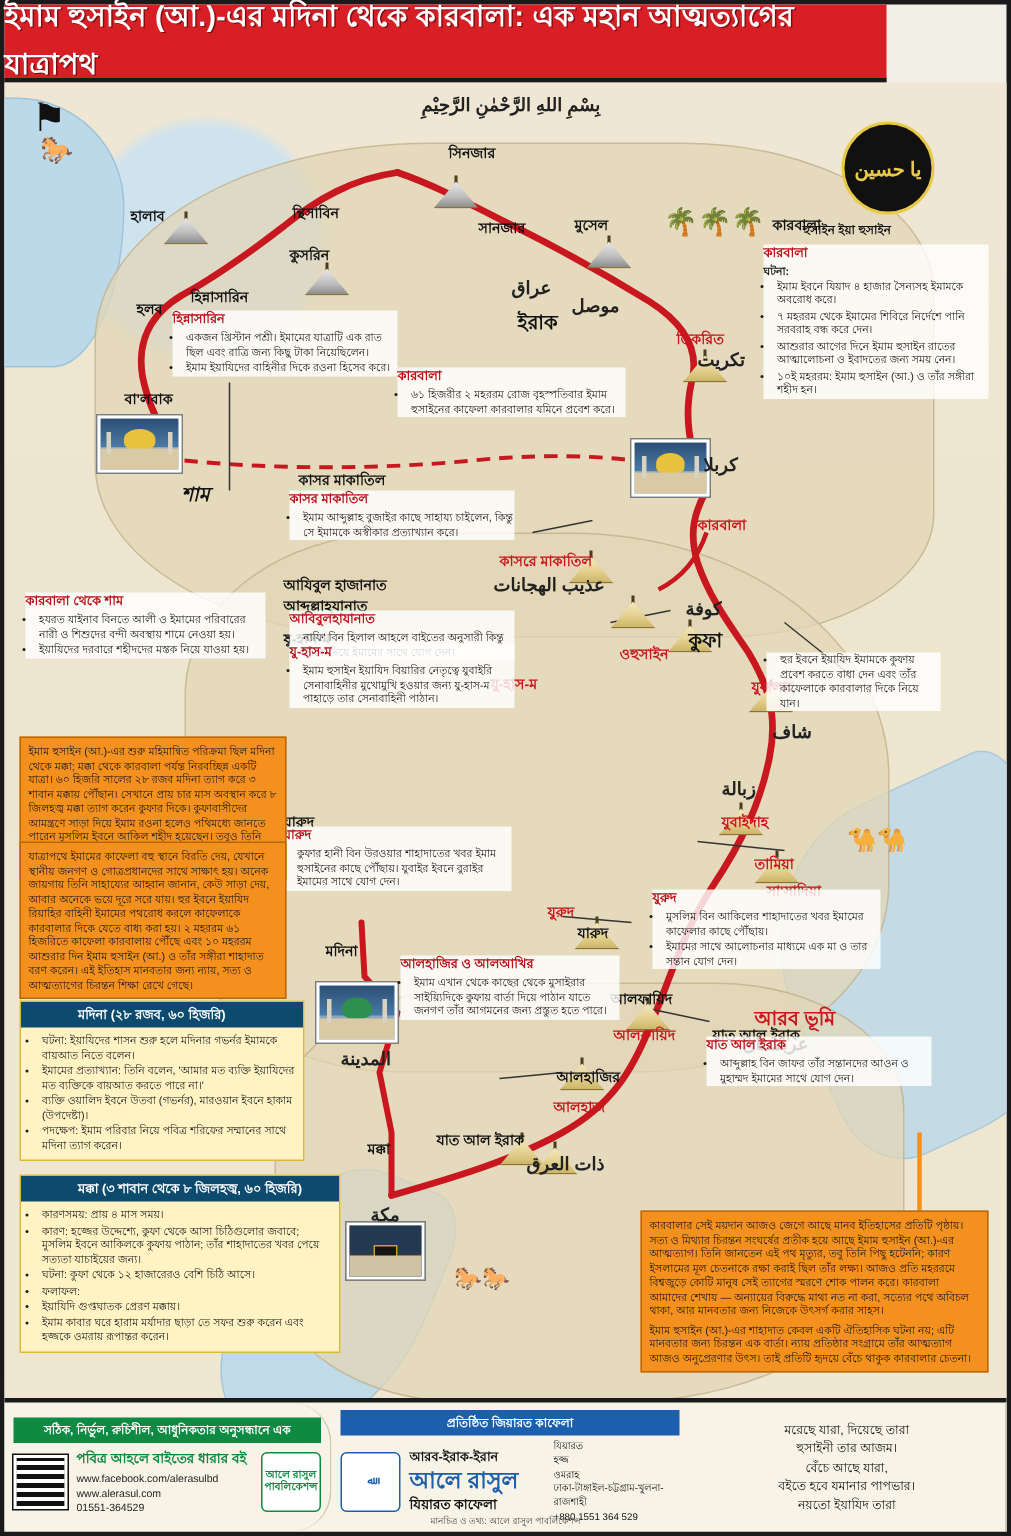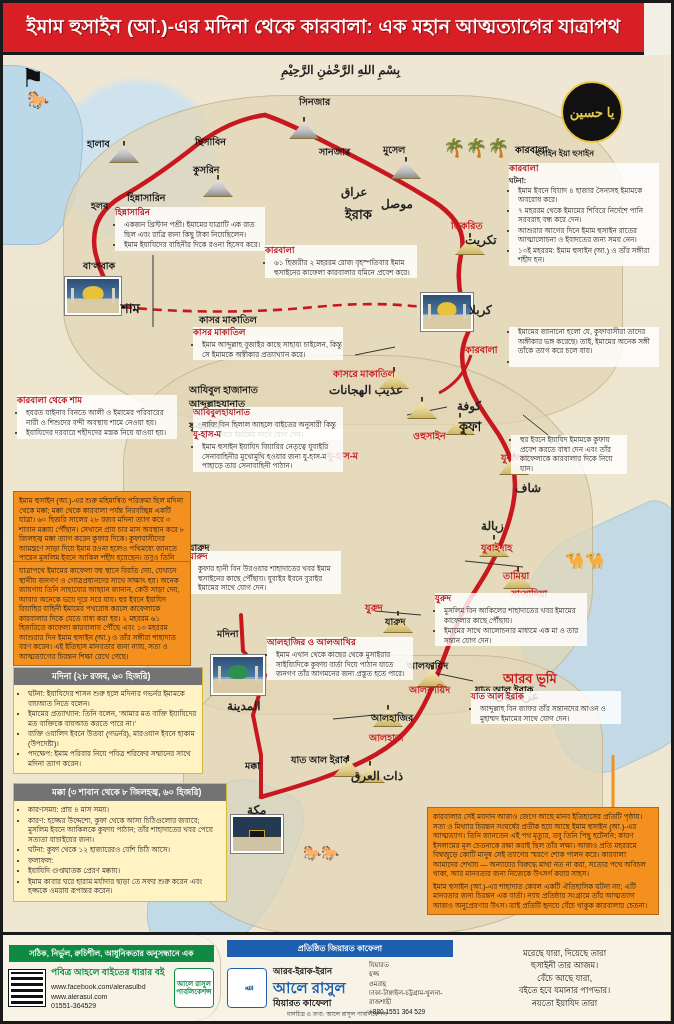--- a/index.html
+++ b/index.html
@@ -12,21 +12,21 @@
     overflow: hidden;
   }
   .poster {
     position: relative;
     width: 674px; height: 1024px;
     background: #f2efe6;
     border: 3px solid #1a1a1a;
   }
   
   .titlebar {
-    position: absolute; left: 0; top: 0; width: 641px; height: 52px;
+    position: absolute; left: 0; top: 0; width: 588px; height: 52px;
     background: #d81f26;
     border-bottom: 3px solid #1a1a1a;
     display: flex; align-items: center; justify-content: center;
   }
   .titlebar .t {
     color: #ffffff; font-size: 19px; font-weight: bold; letter-spacing: .2px;
     text-shadow: 1px 1px 0 #7a0d12;
   }
   
   .mapwrap {
@@ -98,21 +98,21 @@
   .box .h {
     font-weight:bold; font-size:8.6px; color:#fff; background:#c8171e;
     margin:-4px -5px 4px -5px; padding:3px 5px;
   }
   .box.plain { background:rgba(255,255,255,.82); border:none; padding:0; }
   .box.plain .h { background:none; color:#b8121a; margin:0 0 2px 0; padding:0; }
   .box ul { margin:0; padding-left:9px; }
   .box li { margin:0 0 1px 0; }
   .box.orange { background:#f4901e; border:1px solid #b8680c; color:#1b1b1b; }
   .box.yellow { background:#fff3c4; border:1px solid #d8b93f; }
-  .box.yellow .h { background:#737373;padding-left:38px; }
+  .box.yellow .h { background:#0c4a6e;padding-left:38px; }
 
   
   .seal {
     position:absolute; width:62px; height:62px; border-radius:50%;
     background:#111; color:#e9c94a; display:flex; align-items:center; justify-content:center;
     font-size:13px; font-weight:bold; border:2px solid #e9c94a;
   }
   .sealcap { position:absolute; font-size:8px; font-weight:bold; color:#111; }
 
   
@@ -294,21 +294,21 @@
       <div class="base" style="background:#cfc3a6"></div>
     </div>
 
     <div class="lbl arabic" style="left:278px; top:8px;">بِسْمِ اللهِ الرَّحْمٰنِ الرَّحِيْمِ</div>
 
     <div class="seal" style="left:558px; top:26px;">يا حسين</div>
     <div class="sealcap" style="left:532px; top:92px;">হুসাইন ইয়া হুসাইন</div>
 
     <div class="lbl big arabic" style="left:338px; top:130px;">عراق</div>
     <div class="lbl big" style="left:342px; top:150px;">ইরাক</div>
-    <div class="lbl big" style="left:118px; top:244px;">শাম</div>
+    <div class="lbl big" style="left:118px; top:265px;font-style:italic;">শাম</div>
     <div class="lbl red big" style="left:500px; top:614px;">আরব ভূমি</div>
     <div class="lbl red big arabic" style="left:492px; top:634px;">عربستان</div>
     <div class="lbl big arabic" style="left:512px; top:426px;">شاف</div>
     <div class="lbl big arabic" style="left:454px; top:344px;">كوفة</div>
     <div class="lbl big" style="left:456px; top:362px;">কুফা</div>
 
     <div class="lbl" style="left:296px; top:40px;">সিনজার</div>
     <div class="lbl" style="left:192px; top:80px;">ন্থিসাবিন</div>
     <div class="lbl" style="left:84px; top:82px;">হালাব</div>
     <div class="lbl" style="left:190px; top:108px;">কুসরিন</div>
@@ -370,26 +370,20 @@
       <div class="h">কারবালা</div>
       <div style="font-weight:bold;margin-top:2px">ঘটনা:</div>
       <ul>
         <li>ইমাম ইবনে যিয়াদ ৪ হাজার সৈন্যসহ ইমামকে অবরোধ করে।</li>
         <li>৭ মহররম থেকে ইমামের শিবিরে নির্দেশে পানি সরবরাহ বন্ধ করে দেন।</li>
         <li>আশুরার আগের দিনে ইমাম হুসাইন রাতের আত্মালোচনা ও ইবাদতের জন্য সময় নেন।</li>
         <li>১০ই মহররম: ইমাম হুসাইন (আ.) ও তাঁর সঙ্গীরা শহীদ হন।</li>
       </ul>
     </div>
 
-    <div class="box plain" style="left:506px; top:272px; width:150px;">
-      <ul>
-        <li>ইমামের জানানো হলো যে, কুফাবাসীরা তাদের অঙ্গীকার ভঙ্গ করেছে। তাই, ইমামের অনেক সঙ্গী তাঁকে ত্যাগ করে চলে যায়।</li>
-        <li></li>
-      </ul>
-    </div>
 
     <div class="box plain" style="left:14px; top:340px; width:160px;">
       <div class="h">কারবালা থেকে শাম</div>
       <ul>
         <li>হযরত যাইনাব বিনতে আলী ও ইমামের পরিবারের নারী ও শিশুদের বন্দী অবস্থায় শামে নেওয়া হয়।</li>
         <li>ইয়াযিদের দরবারে শহীদদের মস্তক নিয়ে যাওয়া হয়।</li>
       </ul>
     </div>
 
     <div class="box plain" style="left:190px; top:272px; width:150px;">

